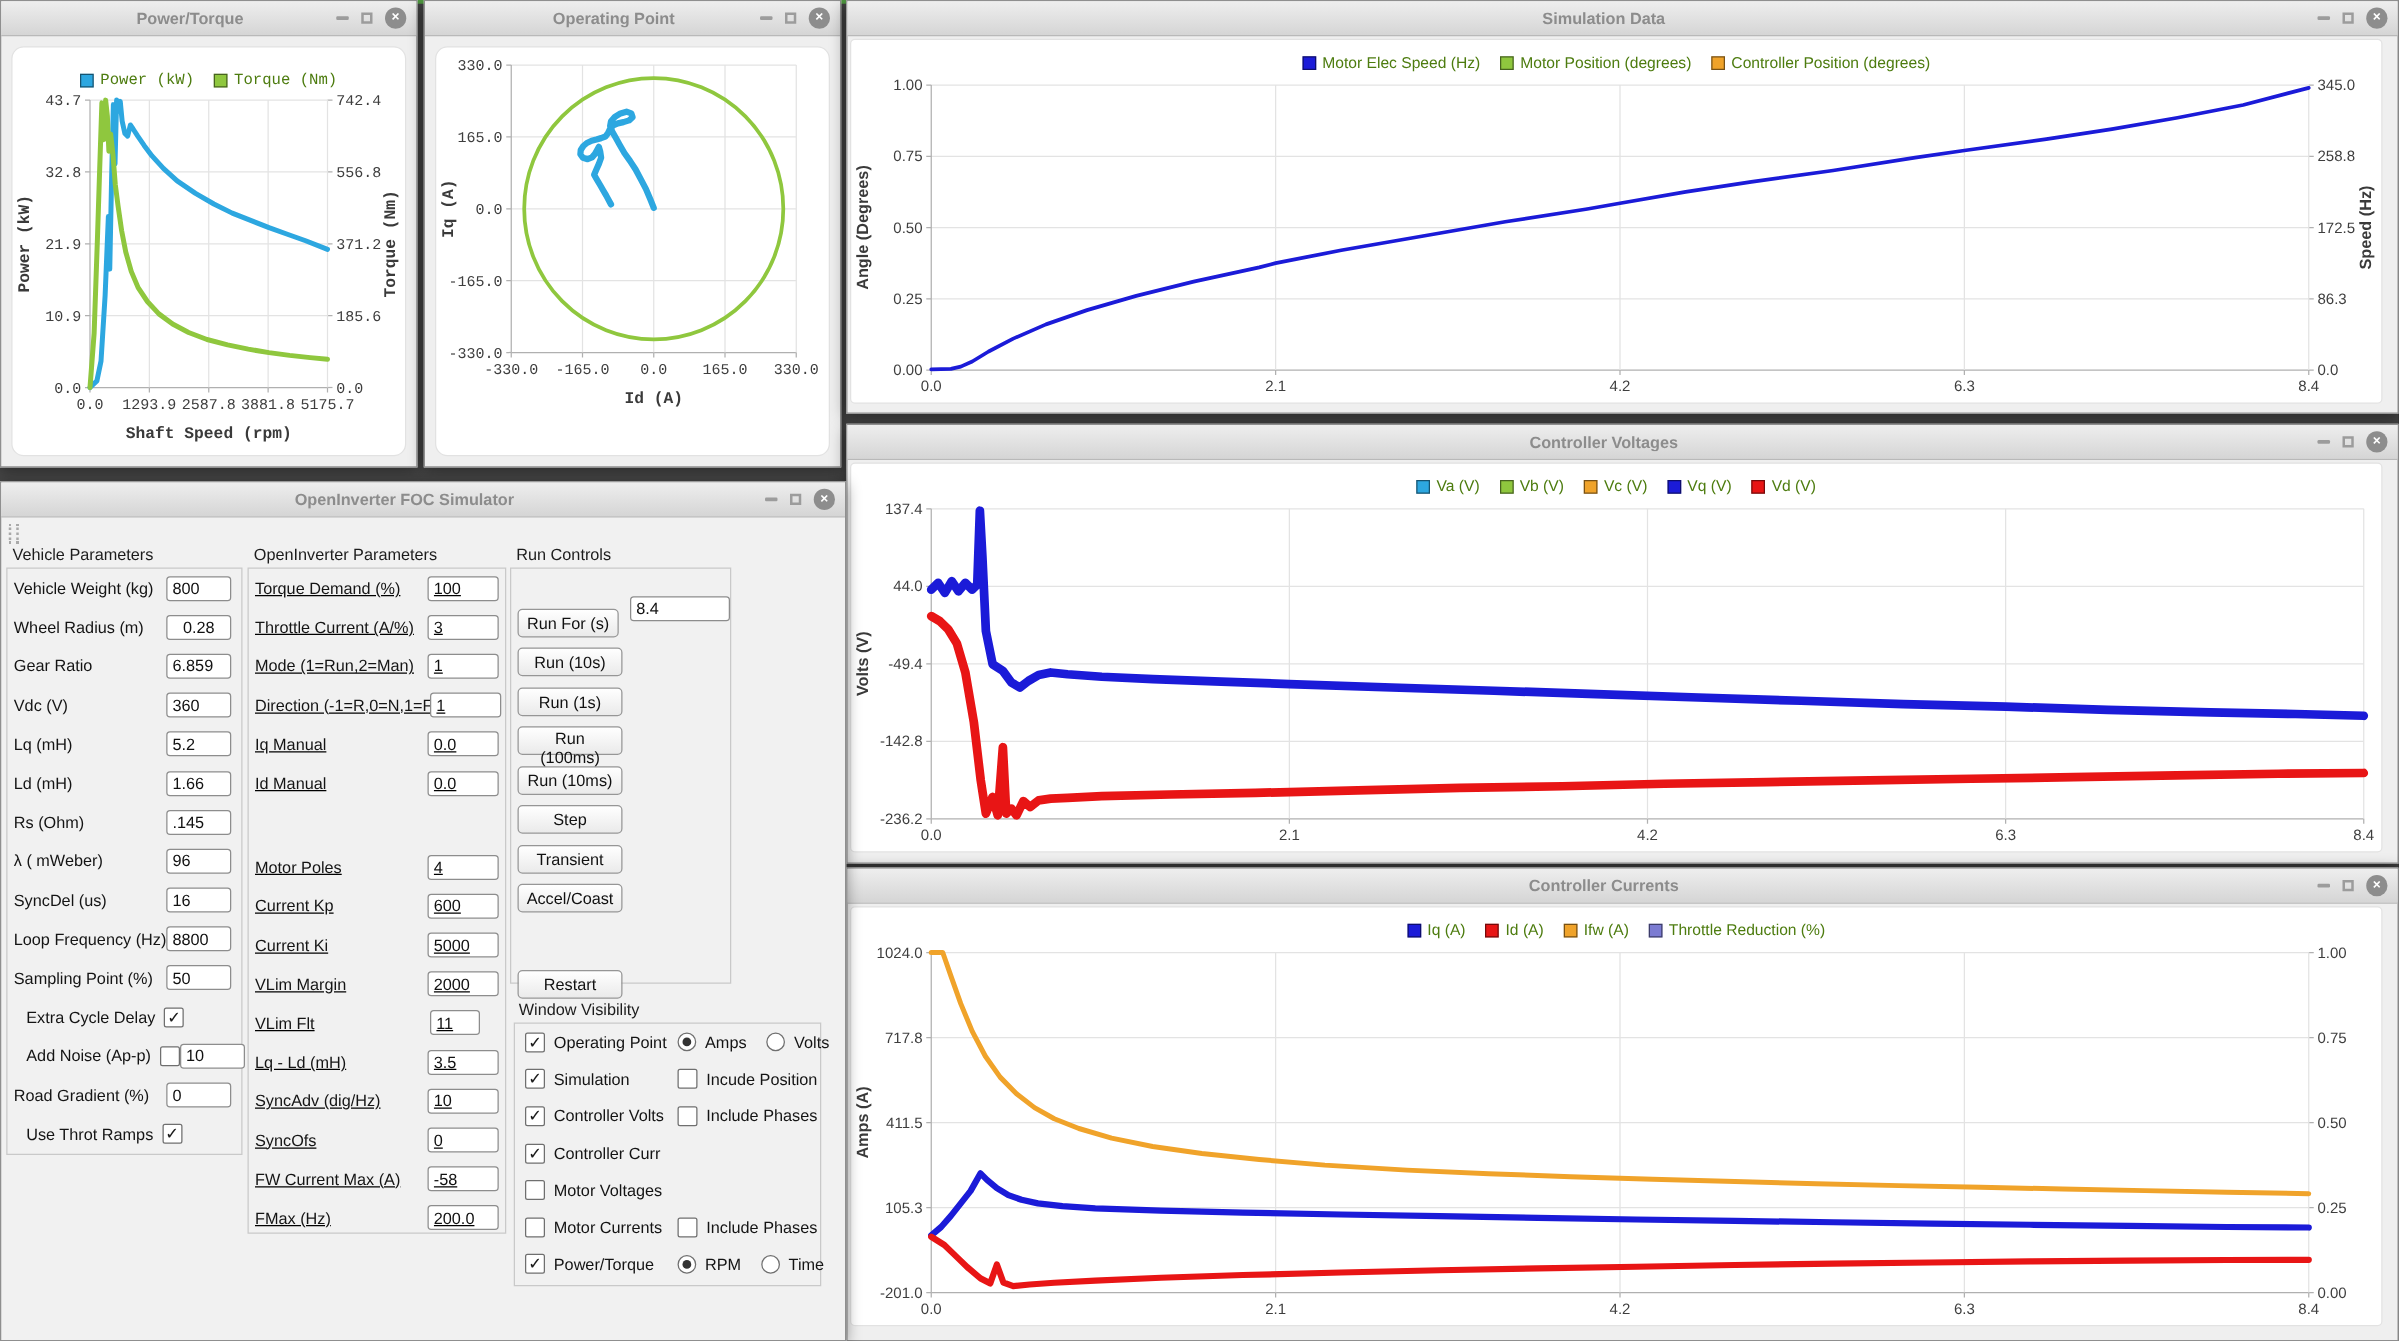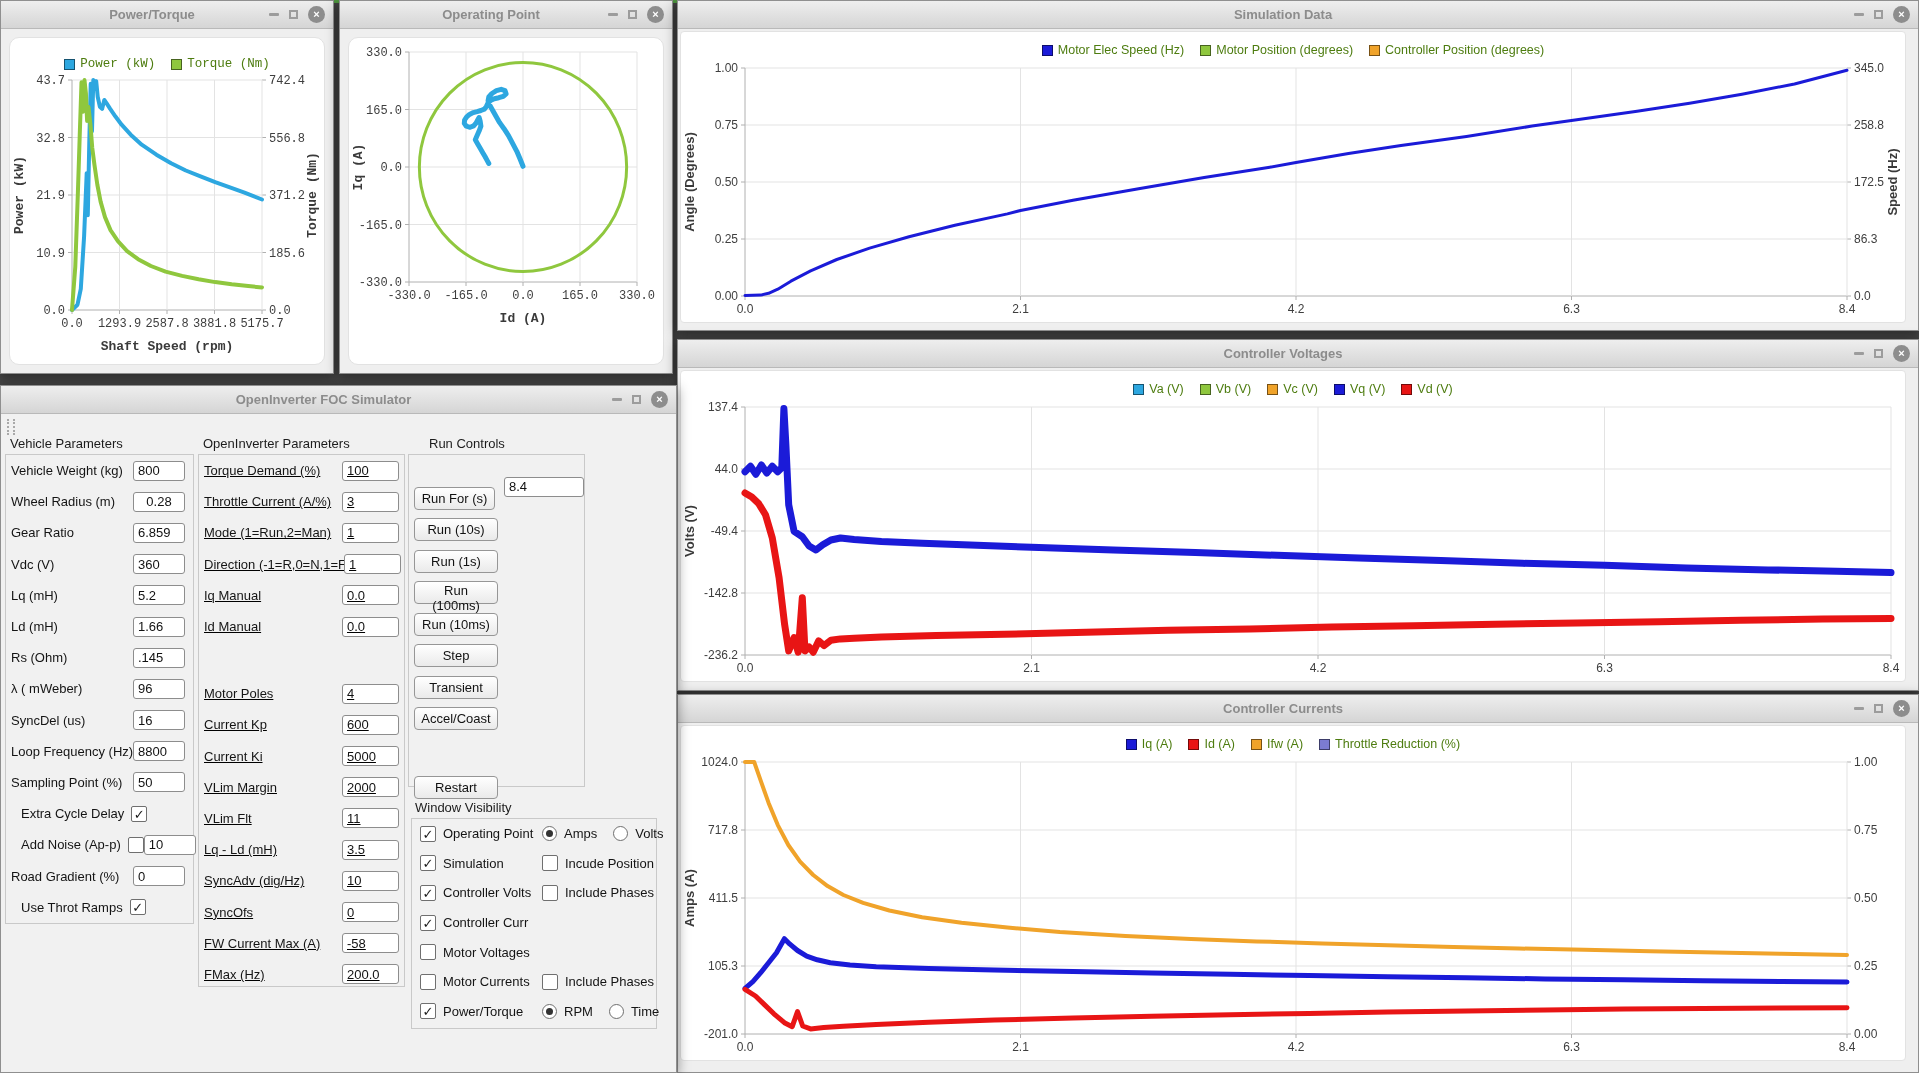--- a/index.html
+++ b/index.html
@@ -475,21 +475,21 @@
         <div class="frow">
           <span class="flabel" style="width: 140px;">Current Ki</span>
           <input value="5000" style="width: 57px;">
         </div>
         <div class="frow">
           <span class="flabel" style="width: 140px;">VLim Margin</span>
           <input value="2000" style="width: 57px;">
         </div>
         <div class="frow">
           <span class="flabel" style="width: 140px;">VLim Flt</span>
-          <input value="11" style="width: 57px;">
+          <input value="11" style="width: 40px;">
         </div>
         <div class="frow">
           <span class="flabel" style="width: 140px;">Lq - Ld (mH)</span>
           <input value="3.5" style="width: 57px;">
         </div>
         <div class="frow">
           <span class="flabel" style="width: 140px;">SyncAdv (dig/Hz)</span>
           <input value="10" style="width: 57px;">
         </div>
         <div class="frow">
@@ -499,21 +499,21 @@
         <div class="frow">
           <span class="flabel" style="width: 140px;">FW Current Max (A)</span>
           <input value="-58" style="width: 57px;">
         </div>
         <div class="frow">
           <span class="flabel" style="width: 140px;">FMax (Hz)</span>
           <input value="200.0" style="width: 57px;">
         </div>
       </div>
 
-    <div class="gh" style="left:428px;top:50px;">Run Controls</div>
+    <div class="gh" style="left:412px;top:50px;">Run Controls</div>
     <div class="group" id="grp-run" style="left:407px;top:68px;width:177px;height:333px;">
       <div class="rcrow">
         <button class="runbtn">Run For (s)</button>
         <input style="width: 80px;" value="8.4">
       </div>
       <div id="run-buttons">
           <button class="runbtn">Run (10s)</button>
           <button class="runbtn">Run (1s)</button>
           <button class="runbtn">Run (100ms)</button>
           <button class="runbtn">Run (10ms)</button>

